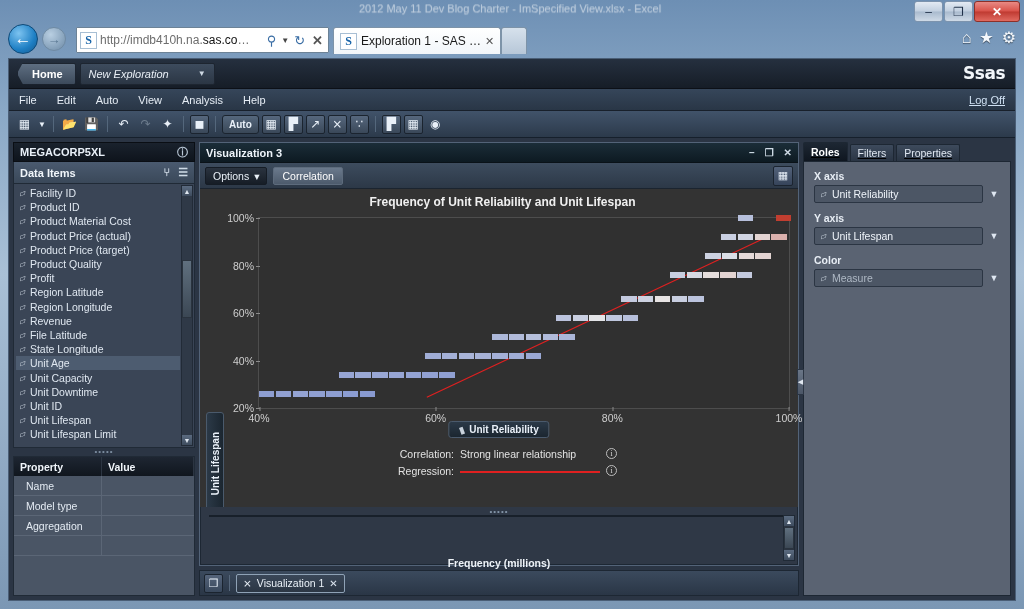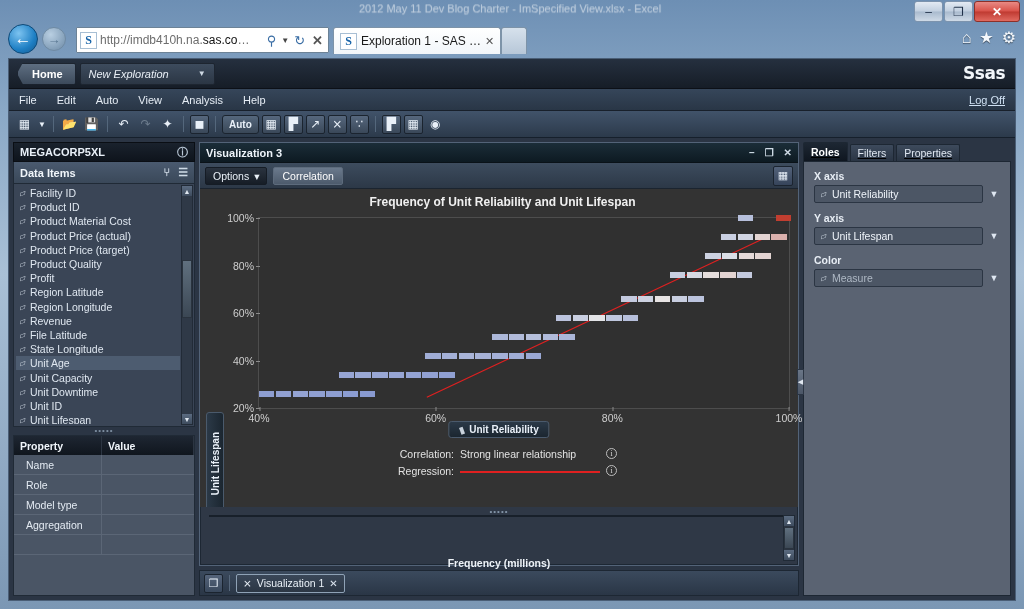--- a/index.html
+++ b/index.html
@@ -168,21 +168,21 @@
     background: #2f3947; border: 1px solid #222b37;
     display: flex; flex-direction: column; align-items: center; justify-content: space-between;
   }
   .vsb .arr { width: 10px; height: 10px; background: linear-gradient(180deg,#5b6b80,#3e4c5e);
     color: #dde5ee; font-size: 7px; display: flex; align-items: center; justify-content: center; }
   .vsb .thumb { position: absolute; top: 74px; width: 10px; height: 58px;
     background: linear-gradient(180deg,#60707f,#3b4754); border: 1px solid #2a333e; }
   .grip-dots { height: 8px; text-align: center; color: #7d8ea1; font-size: 8px; letter-spacing: 1px; line-height: 8px; }
 
   .prop-table {
-    height: 161px; background: #4a5565; border: 1px solid #202a36;
+    height: 140px; background: #4a5565; border: 1px solid #202a36;
     display: flex; flex-direction: column;
   }
   .pt-head { display: flex; height: 19px; }
   .pt-head div {
     background: linear-gradient(180deg,#1e2632,#10161e); color: #f0f5fa;
     font-size: 10.5px; font-weight: bold; padding: 0 6px; display: flex; align-items: center;
     border-right: 1px solid #2c3542;
   }
   .pt-head .c1 { width: 88px; } .pt-head .c2 { flex: 1; }
   .pt-row { display: flex; height: 20px; border-bottom: 1px solid #5b6676; }
@@ -533,24 +533,20 @@
           </div>
           <div class="grip-dots">•••••</div>
           <div class="prop-table">
             <div class="pt-head">
               <div class="c1">Property</div>
               <div class="c2">Value</div>
             </div>
             <div id="pt-rows">
                 <div class="pt-row">
                   <div class="c1">Name</div>
-                  <div class="c2"></div>
-                </div>
-                <div class="pt-row">
-                  <div class="c1">Role</div>
                   <div class="c2"></div>
                 </div>
                 <div class="pt-row">
                   <div class="c1">Model type</div>
                   <div class="c2"></div>
                 </div>
                 <div class="pt-row">
                   <div class="c1">Aggregation</div>
                   <div class="c2"></div>
                 </div>

